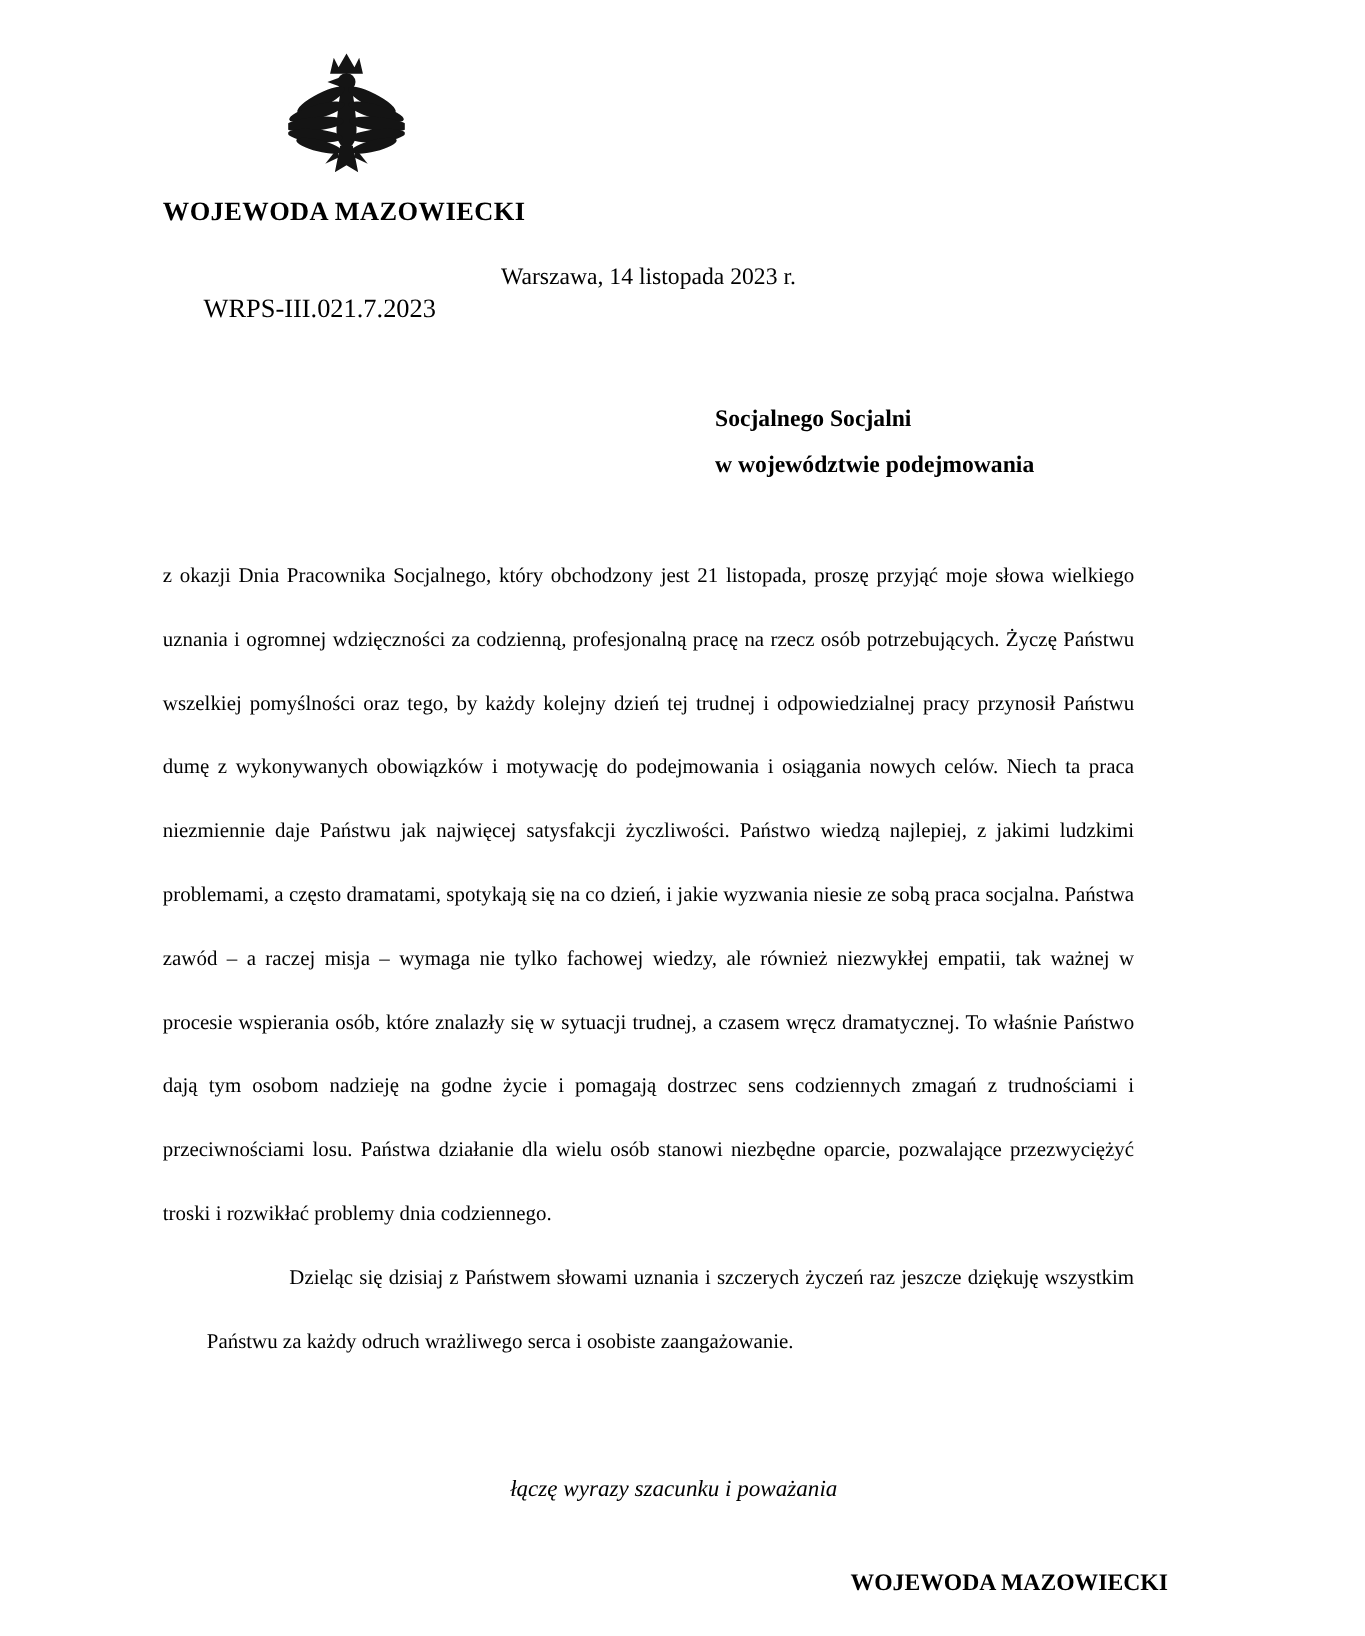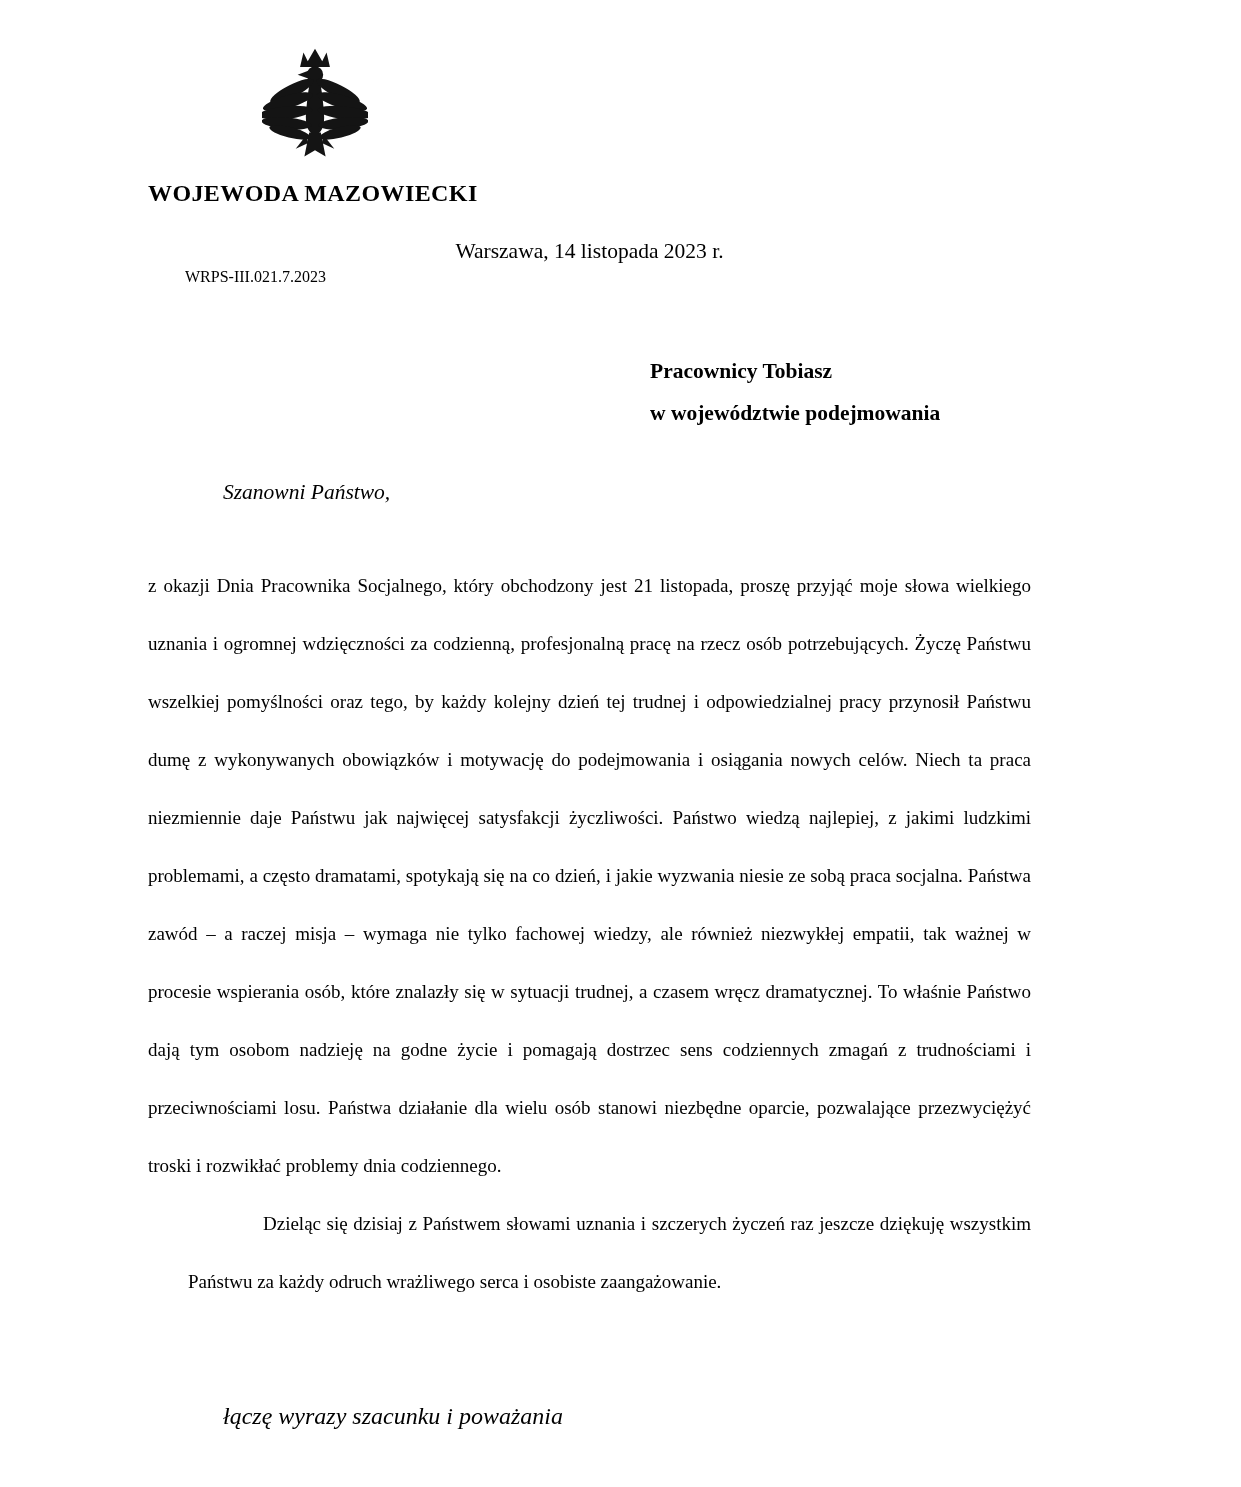--- a/index.html
+++ b/index.html
@@ -28,21 +28,21 @@
     font-size: 24px;
     letter-spacing: 0.4px;
     margin-top: 12px;
   }
   .date-line {
     text-align: center;
     font-size: 21.5px;
     margin-top: 32px;
   }
   .ref-line {
-    font-size: 16px;
+    font-size: 24px;
     margin-top: 4px;
     padding-left: 37px;
   }
   .recipient {
     margin-top: 64px;
     margin-left: 502px;
     font-weight: bold;
     font-size: 21.5px;
     line-height: 42px;
   }
@@ -55,23 +55,24 @@
   .body-par {
     font-size: 19px;
     line-height: 58px;
     text-align: justify;
     margin: 0;
   }
   .p1 { margin-top: 52px; }
   .p2 { text-indent: 75px; margin-left: 40px; }
   .closing {
     margin-top: 92px;
-    margin-left: 75px;
+    margin-left: 46px;
     font-style: italic;
-    font-size: 24px;
+    font-size: 21px;
+    text-align: center;
   }
   .signature {
     margin-top: 60px;
     margin-left: 597px;
     width: 345px;
     text-align: center;
     font-size: 21.5px;
     font-weight: bold;
   }
   .sig-name {
@@ -120,25 +121,24 @@
     </svg>
   </div>
 
   <div class="office-title">WOJEWODA MAZOWIECKI</div>
 
   <div class="date-line">Warszawa, 14 listopada 2023 r.</div>
 
   <div class="ref-line">WRPS-III.021.7.2023</div>
 
   <div class="recipient">
-    <div>Pracownicy Tobiasz</div>
+    <div>Socjalnego Socjalni</div>
     <div>w województwie podejmowania</div>
   </div>
 
-  <div class="salutation">Szanowni Państwo,</div>
 
   <p class="body-par p1">z okazji Dnia Pracownika Socjalnego, który obchodzony jest 21 listopada, proszę przyjąć moje słowa wielkiego uznania i ogromnej wdzięczności za codzienną, profesjonalną pracę na rzecz osób potrzebujących.  Życzę Państwu wszelkiej pomyślności oraz tego, by każdy kolejny dzień tej trudnej i odpowiedzialnej pracy przynosił Państwu dumę z wykonywanych obowiązków i motywację do podejmowania i osiągania nowych celów. Niech ta praca niezmiennie daje Państwu jak najwięcej satysfakcji życzliwości. Państwo wiedzą najlepiej, z jakimi ludzkimi problemami, a często dramatami, spotykają się na co dzień, i jakie wyzwania niesie ze sobą praca socjalna. Państwa zawód – a raczej misja – wymaga nie tylko fachowej wiedzy, ale również niezwykłej empatii, tak ważnej w procesie wspierania osób, które znalazły się w sytuacji trudnej, a czasem wręcz dramatycznej. To właśnie Państwo dają tym osobom nadzieję na godne życie i pomagają dostrzec sens codziennych zmagań z trudnościami i przeciwnościami losu. Państwa działanie dla wielu osób stanowi niezbędne oparcie, pozwalające przezwyciężyć troski i rozwikłać problemy dnia codziennego.</p>
 
   <p class="body-par p2">Dzieląc się dzisiaj z Państwem słowami uznania i szczerych życzeń raz jeszcze dziękuję wszystkim Państwu za każdy odruch wrażliwego serca i osobiste zaangażowanie.</p>
 
   <div class="closing">łączę wyrazy szacunku i poważania</div>
 
   <div class="signature">
     <div>WOJEWODA MAZOWIECKI</div>
     <div class="sig-name">Tobiasz Bocheński</div>

